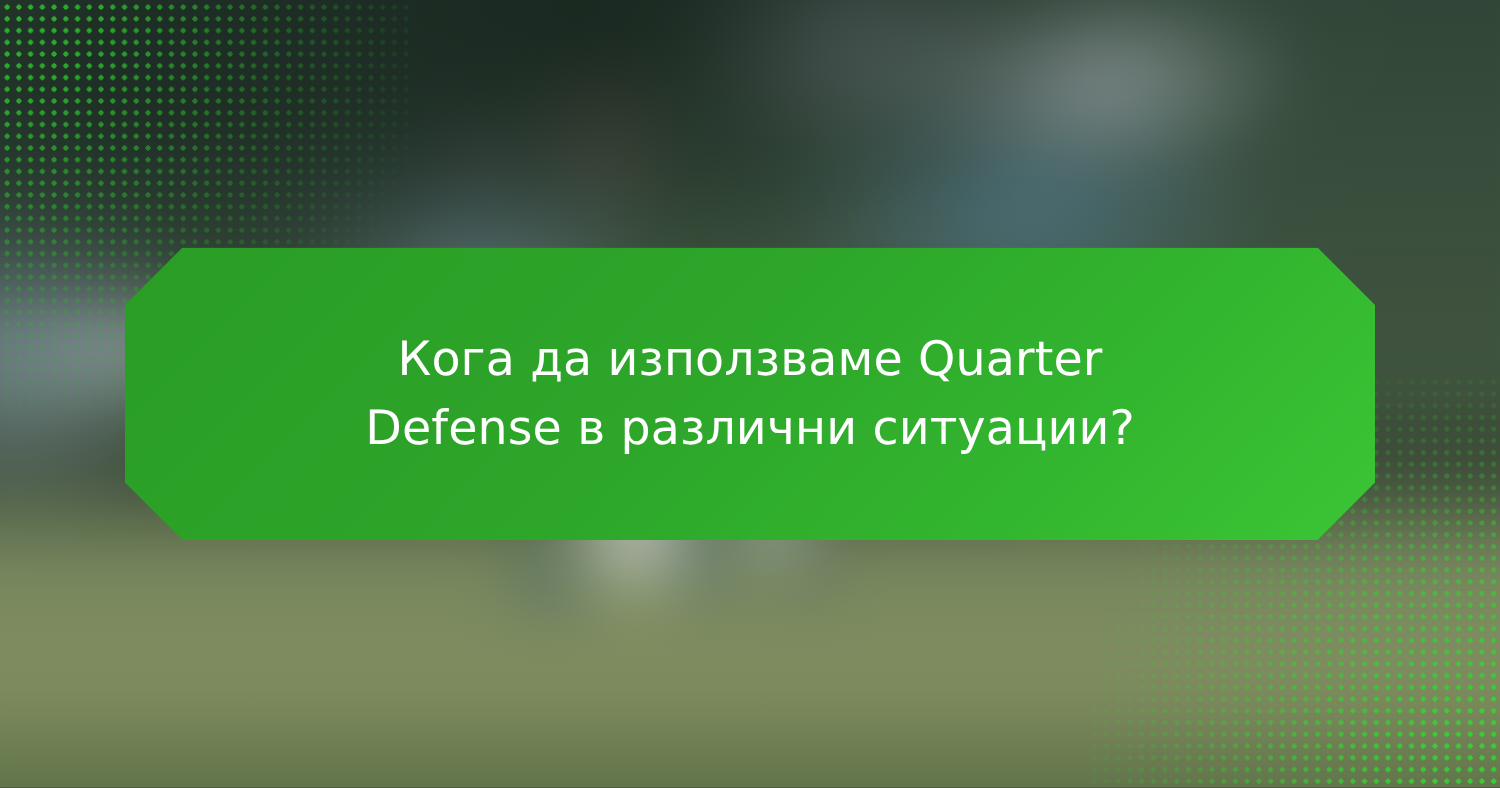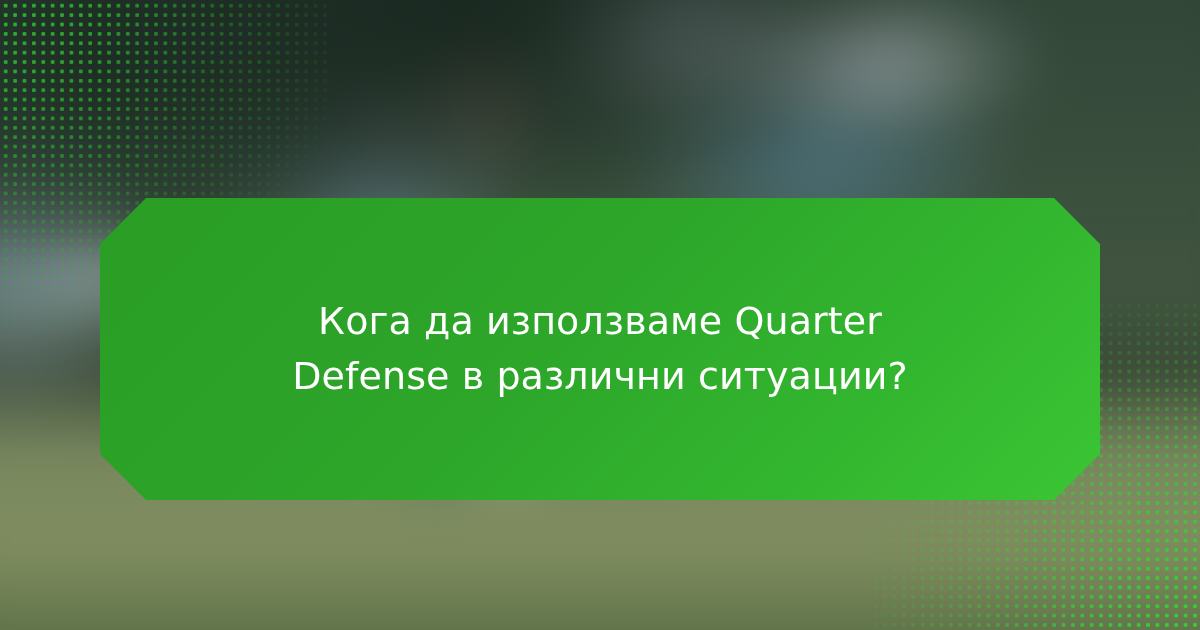--- a/index.html
+++ b/index.html
@@ -110,21 +110,21 @@
     mask-image: radial-gradient(circle at 100% 100%, rgba(0,0,0,1) 0%, rgba(0,0,0,0.9) 18%, rgba(0,0,0,0.35) 50%, rgba(0,0,0,0) 78%);
     opacity: 0.95;
   }
 
   
   .banner {
     position: absolute;
     left: 100px;
     top: 198px;
     width: 1000px;
-    height: 302px;
+    height: 234px;
     background: linear-gradient(135deg, #2a9d24 0%, #2da62a 45%, #33b62f 75%, #3bc534 100%);
     -webkit-clip-path: polygon(46px 0, calc(100% - 46px) 0, 100% 46px, 100% calc(100% - 46px), calc(100% - 46px) 100%, 46px 100%, 0 calc(100% - 46px), 0 46px);
     clip-path: polygon(46px 0, calc(100% - 46px) 0, 100% 46px, 100% calc(100% - 46px), calc(100% - 46px) 100%, 46px 100%, 0 calc(100% - 46px), 0 46px);
     display: flex;
     align-items: center;
     justify-content: center;
     padding: 0 60px;
   }
 
   .banner-title {

